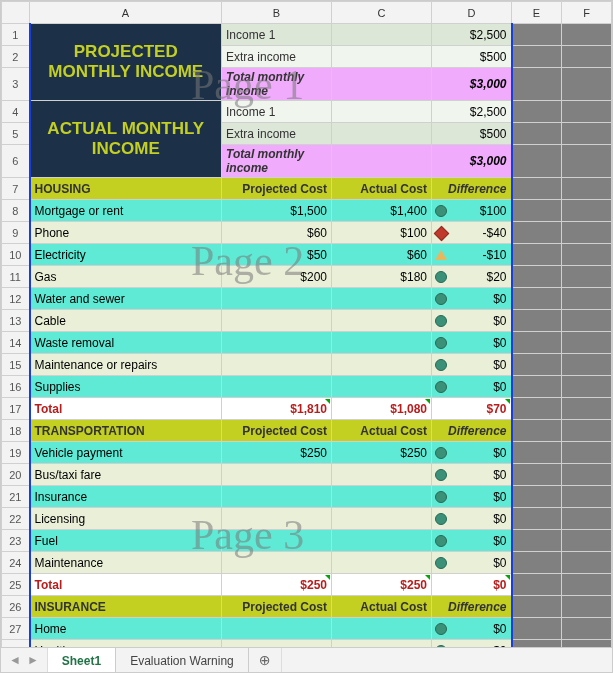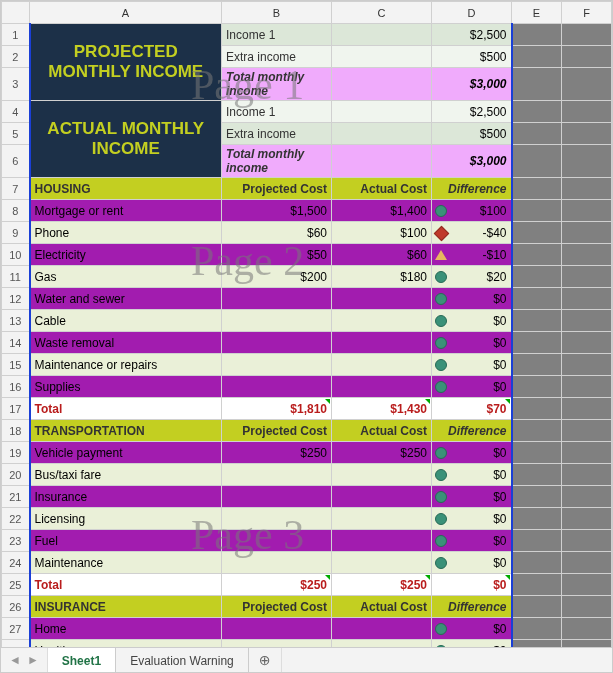--- a/index.html
+++ b/index.html
@@ -63,21 +63,21 @@
   
   .darknavy { background: #1c3048; color: #c3cf21; font-weight: bold; text-align: center; font-size: 17px; }
   .inc-row       { background: #dce7d8; }
   .inc-row-alt   { background: #f0f5ee; }
   .inc-total     { background: #f0abfc; font-weight: bold; font-style: italic; }
   .inc-label     { color: #333; }
 
   
   .sec-head { background: #c3cf21; font-weight: bold; color: #333; margin-left: 8px; }
   .sec-head .diff { font-style: italic; text-align: right; }
-  .row-even { background: #a21caf; }
+  .row-even { background: #5eead4; }
   .row-odd  { background: #eaf0d8; }
   .total-row { color: #b91c1c; font-weight: bold; margin-top: 20px; }
   .tri-green {
     width:0;height:0;border-left:5px solid transparent;border-top:5px solid #0a0;
     position:absolute; right:1px; top:1px;
   }
   td { position: relative; }
 
   
   .dot { width:10px;height:10px;border-radius:50%;background:#3a9178;display:inline-block;margin:0 3px;vertical-align:middle;border:1px solid #276a56;}
@@ -450,21 +450,21 @@
         <tr class="blue-bottom">
           <td class="rowhead">17</td>
           <td class="total-row blue-left">
             <div class="cell">Total</div>
           </td>
           <td class="total-row right">
             <div class="cell">$1,810</div>
             <span class="tri-green"></span>
           </td>
           <td class="total-row right">
-            <div class="cell">$1,430</div>
+            <div class="cell">$1,080</div>
             <span class="tri-green"></span>
           </td>
           <td class="total-row right blue-right">
             <div class="cell">$70</div>
             <span class="tri-green"></span>
           </td>
           <td class="gray"></td>
           <td class="gray"></td>
         </tr>
         <tr class="blue-top">

